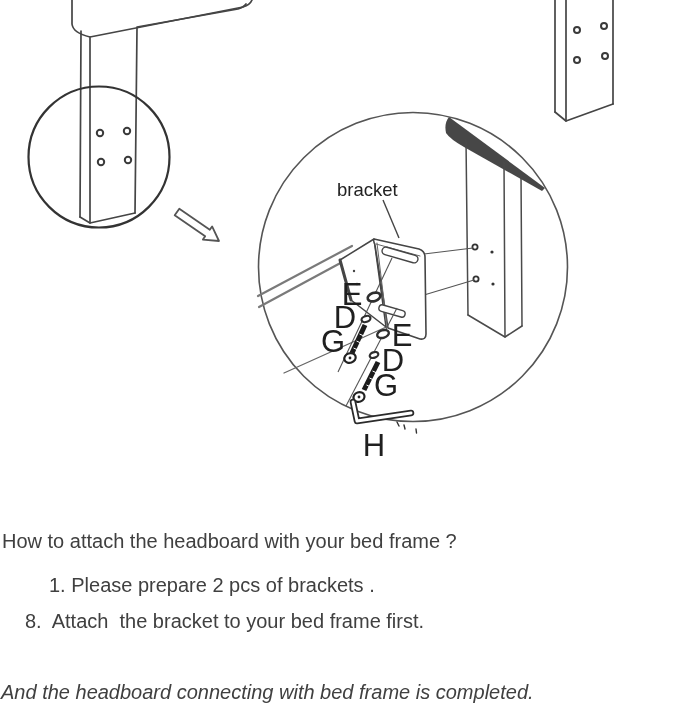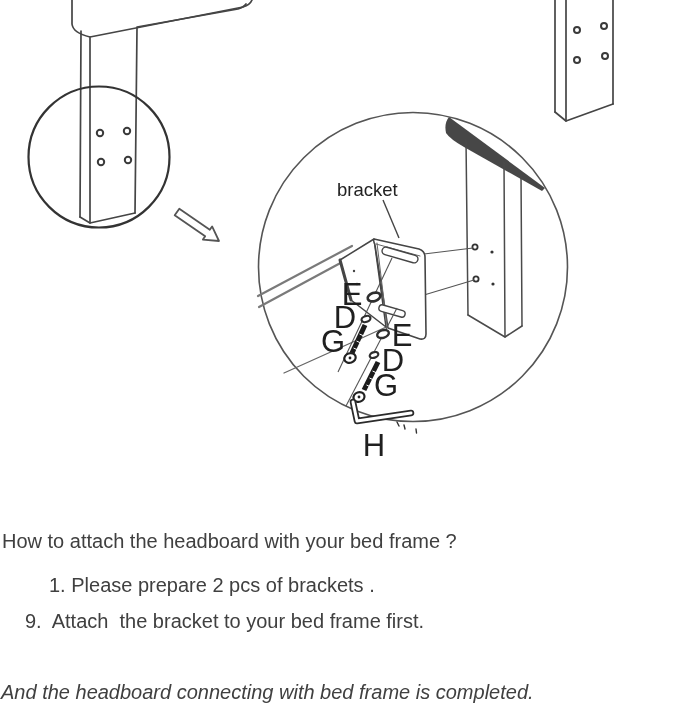--- a/index.html
+++ b/index.html
@@ -143,16 +143,16 @@
       <text class="callout" x="333" y="352">G</text>
       <text class="callout" x="402" y="346">E</text>
       <text class="callout" x="393" y="371">D</text>
       <text class="callout" x="386" y="396">G</text>
       <text class="callout" x="374" y="456">H</text>
     </g>
   </svg>
 
   <div class="txt" style="left:2px;top:528px;">How to attach the headboard with your bed frame ?</div>
   <div class="txt" style="left:25px;top:572px;margin-left:24px;">1. Please prepare 2 pcs of brackets .</div>
-  <div class="txt" style="left:25px;top:608px;">9.  Attach  the bracket to your bed frame first.</div>
+  <div class="txt" style="left:25px;top:608px;">8.  Attach  the bracket to your bed frame first.</div>
   <div class="txt" style="left:1px;top:679px;font-style:italic;">And the headboard connecting with bed frame is completed.</div>
 
 </div>
 
 </body></html>

